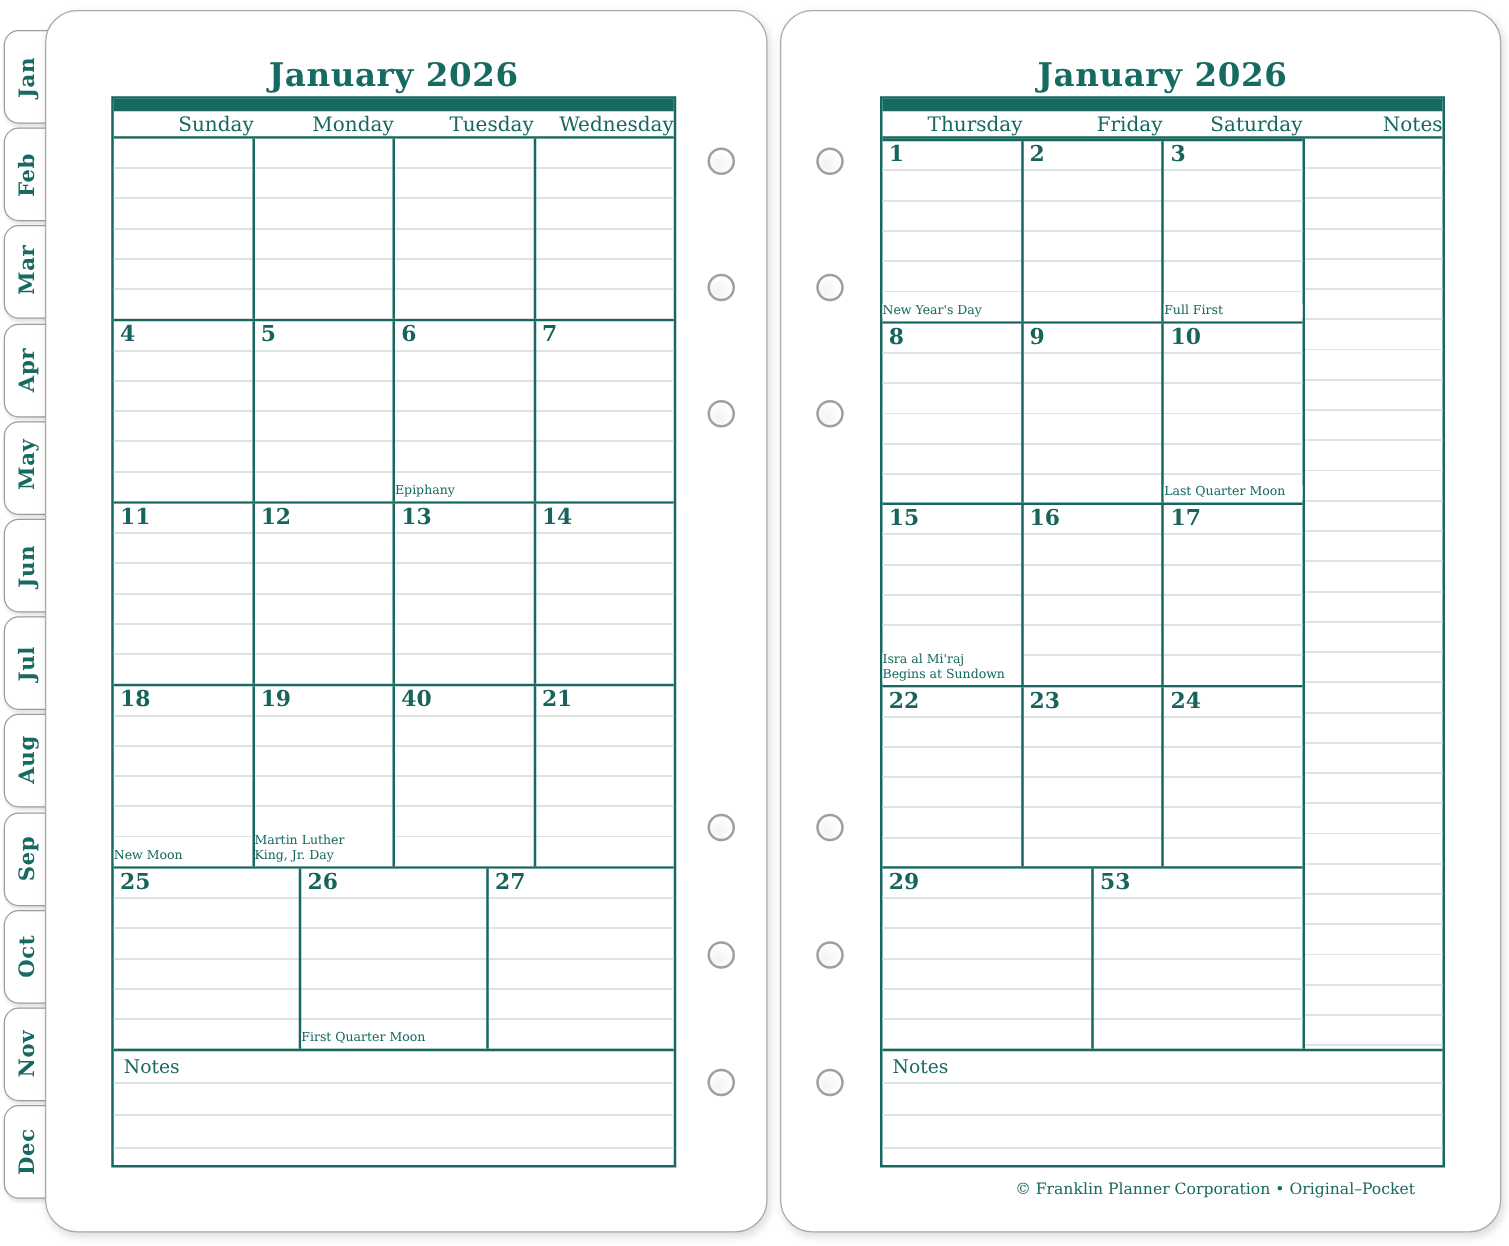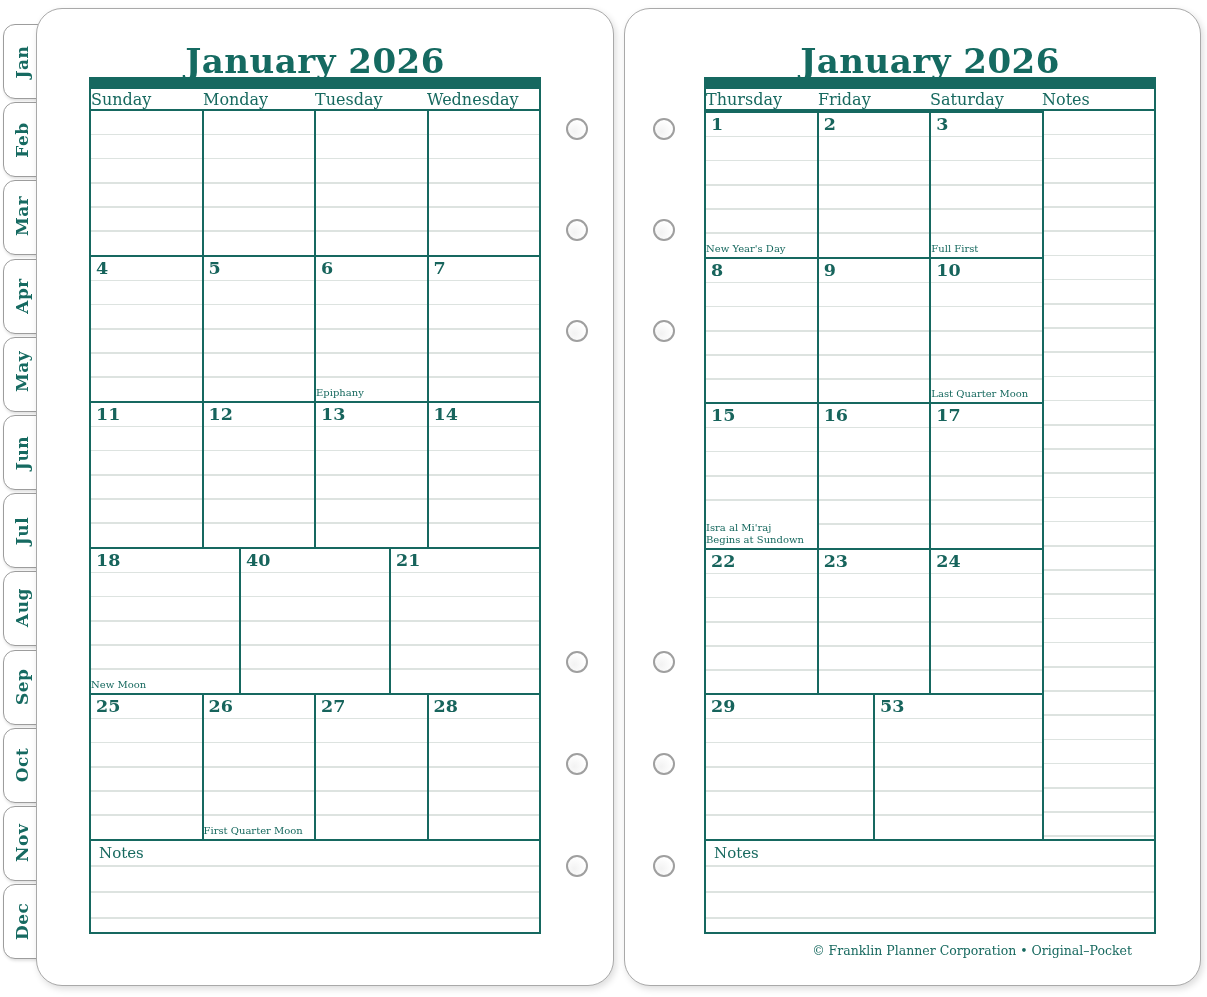--- a/index.html
+++ b/index.html
@@ -20,26 +20,26 @@
     background:#fff; border:1.5px solid #9d9d9d; border-radius:12px;
     box-shadow:1px 2px 3px rgba(0,0,0,.12);
     display:flex; align-items:center; justify-content:flex-start; }
   .tab-label { width:36px; text-align:center; transform:rotate(-90deg);
     font-weight:bold; font-size:17px; color:#166a61; letter-spacing:.5px; }
 
   
   .cal-wrap { position:absolute; top:38px; width:452px; }
   .wrap-left  { left:52px; }
   .wrap-right { left:79px; }
-  .cal-title { text-align:center; font-size:34px; font-weight:bold;
+  .cal-title { text-align:center; font-size:26px; font-weight:bold;
     color:#156a61; letter-spacing:.5px; height:30px; line-height:28px; }
   .cal-table { border:2px solid #166860; background:#fff; }
   .cal-topbar { height:10px; background:#166860; }
   .cal-dayrow { height:22px; display:flex; border-bottom:2px solid #166860; }
-  .day-header { flex:1; text-align:left; font-size:16px; color:#17695f;
+  .day-header { flex:1; text-align:right; font-size:16px; color:#17695f;
     line-height:21px; }
   .cal-body { position:relative; height:728px; display:flex; flex-direction:column; }
   .week-row { flex:1; display:flex; }
   .week-row:not(:first-child) { border-top:2px solid #166860; }
   .body-right .week-row { width:75%; }
   .day-cell { flex:1; position:relative;
     background:repeating-linear-gradient(to bottom,
       transparent 0px, transparent 22.6px, #dde3e0 22.6px, #dde3e0 24.2px); }
   .day-cell:not(:first-child) { border-left:2px solid #166860; }
   .date-num { font-size:17.5px; font-weight:bold; color:#17645c;
@@ -158,39 +158,41 @@
               <div class="day-cell">
                 <div class="date-num">14</div>
               </div>
             </div>
             <div class="week-row">
               <div class="day-cell">
                 <div class="date-num">18</div>
                 <div class="holiday">New Moon</div>
               </div>
               <div class="day-cell">
+                <div class="date-num">19</div>
+                <div class="holiday">Martin Luther
+King, Jr. Day</div>
+              </div>
+              <div class="day-cell">
                 <div class="date-num">40</div>
               </div>
               <div class="day-cell">
                 <div class="date-num">21</div>
               </div>
             </div>
             <div class="week-row">
               <div class="day-cell">
                 <div class="date-num">25</div>
               </div>
               <div class="day-cell">
                 <div class="date-num">26</div>
                 <div class="holiday">First Quarter Moon</div>
               </div>
               <div class="day-cell">
                 <div class="date-num">27</div>
-              </div>
-              <div class="day-cell">
-                <div class="date-num">28</div>
               </div>
             </div>
           </div>
         <div class="cal-notes">
           <span class="notes-label">Notes</span>
         </div>
       </div>
     </div>
     <div class="holes holes-left">
         <div class="binder-hole" style="top: 109px;"></div>

